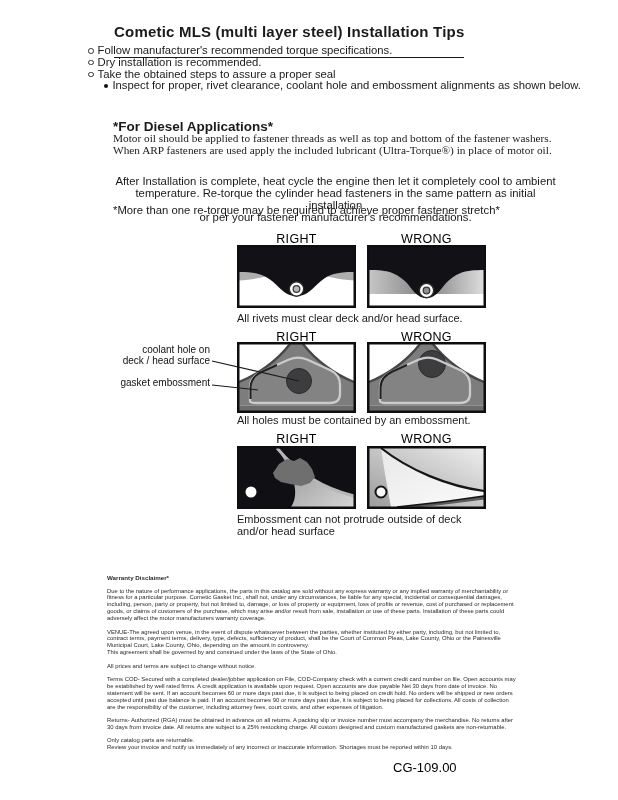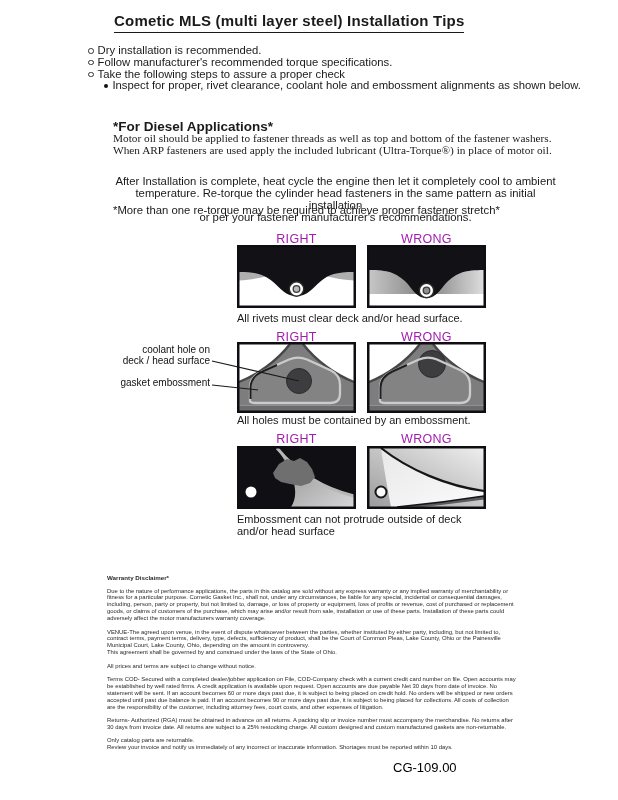--- a/index.html
+++ b/index.html
@@ -1,62 +1,62 @@
 <!DOCTYPE html>
 <html><head>
 <meta charset="utf-8">
 <style>
   html,body { margin:0; padding:0; background:#ffffff; }
   .page {
     position:relative; width:618px; height:800px; background:#ffffff;
     font-family:"Liberation Sans", sans-serif; color:#1a1a1a; overflow:hidden;
   }
   .title {
-    position:absolute; left:114px; top:12px; font-size:15px; font-weight:bold;
-    letter-spacing:0.2px; border-bottom:1.7px solid #1a1a1a; padding-bottom:3px;
+    position:absolute; left:114px; top:23px; font-size:15px; font-weight:bold;
+    letter-spacing:0.2px; border-bottom:1.7px solid #1a1a1a; padding-bottom:17px;
   }
   .bullets { position:absolute; left:88px; top:45px; font-size:11.3px; line-height:11.8px; }
   .b-row { display:flex; align-items:center; height:11.8px; white-space:nowrap; }
   .b-row.sub { margin-left:16px; }
   .marker-circle { width:3.6px; height:3.6px; border:1px solid #333; border-radius:50%; margin-right:4px; flex:none; }
   .marker-dot { width:4.4px; height:4.4px; background:#111; border-radius:50%; margin-right:4px; flex:none; }
   .h2 { position:absolute; left:113px; top:119px; font-size:13.5px; font-weight:bold; }
   .para { position:absolute; left:113px; width:445px; font-size:11.3px; line-height:11.9px; white-space:pre-line; }
   #para1 { top:133px;font-family:Liberation Serif, serif; }
   #para2 { top:176px;text-align:center; }
   #retorque-note { top:205px; }
-  .diag-header { position:absolute; width:119px; text-align:center; font-size:12.5px; letter-spacing:0.3px; color:#a21caf; }
+  .diag-header { position:absolute; width:119px; text-align:center; font-size:12.5px; letter-spacing:0.3px; color:#000000; }
   .panel { position:absolute; width:119px; line-height:0; }
   .caption { position:absolute; left:237px; font-size:11px; line-height:12px; white-space:pre-line; }
   .ann-label { position:absolute; text-align:right; font-size:10px; line-height:11px; white-space:pre-line; color:#111; }
   .leader-overlay { position:absolute; left:110px; top:340px; pointer-events:none; }
   .disclaimer { position:absolute; left:107px; top:574px; width:412px; color:#2a2a2a; }
   .disclaimer .d-head { font-size:6.2px; font-weight:bold; margin:0 0 6.5px 0; }
   .disclaimer p { font-size:5.9px; line-height:6.9px; margin:0 0 6.5px 0; white-space:pre-line; }
   .footer-code { position:absolute; left:393px; top:760px; font-size:13px; color:#000000; }
 </style>
 </head>
 <body>
 
 <div class="page">
 
   <div class="title">Cometic MLS (multi layer steel) Installation Tips</div>
 
   <div class="bullets">
     <div class="b-row">
       <span class="marker-circle"></span>
-      <span>Dry installation is recommended.</span>
+      <span>Follow manufacturer's recommended torque specifications.</span>
     </div>
     <div class="b-row">
       <span class="marker-circle"></span>
-      <span>Follow manufacturer's recommended torque specifications.</span>
+      <span>Dry installation is recommended.</span>
     </div>
     <div class="b-row">
       <span class="marker-circle"></span>
-      <span>Take the following steps to assure a proper check</span>
+      <span>Take the obtained steps to assure a proper seal</span>
     </div>
     <div class="b-row sub">
       <span class="marker-dot"></span>
       <span>Inspect for proper, rivet clearance, coolant hole and embossment alignments as shown below.</span>
     </div>
   </div>
 
   <div class="h2">*For Diesel Applications*</div>
   <div class="para" id="para1">Motor oil should be applied to fastener threads as well as top and bottom of the fastener washers.
 When ARP fasteners are used apply the included lubricant (Ultra-Torque®) in place of motor oil.</div>

